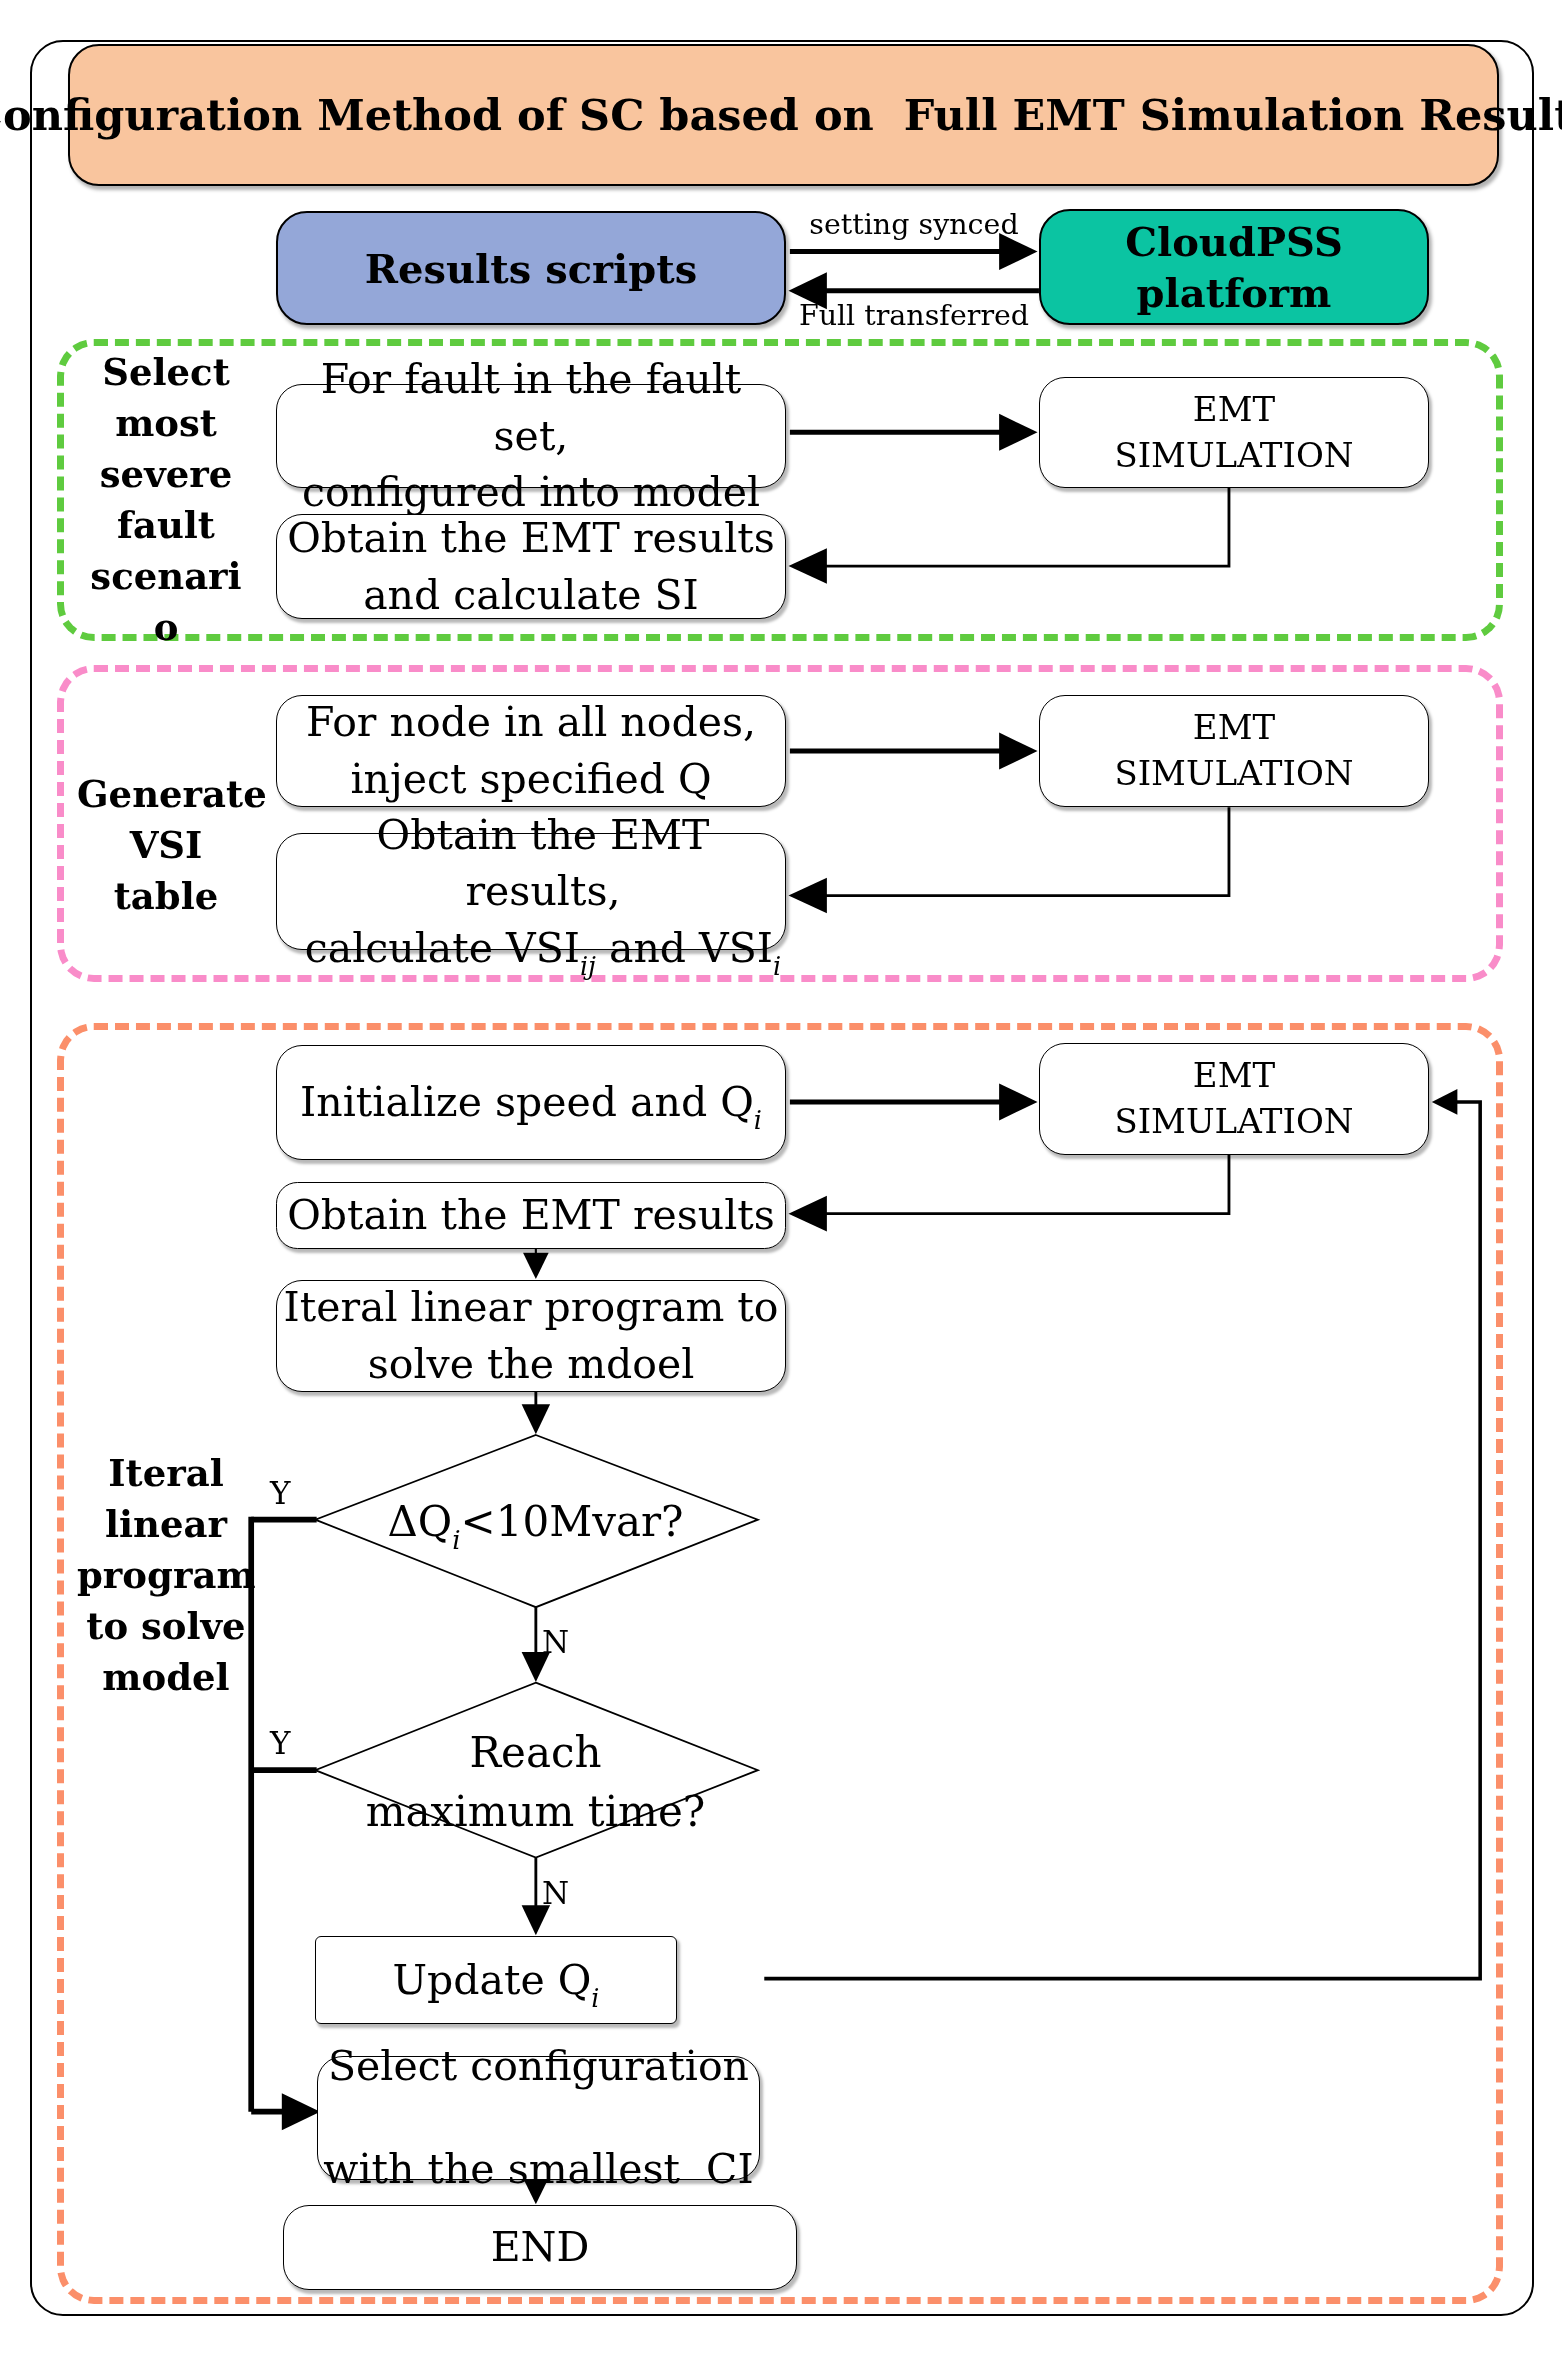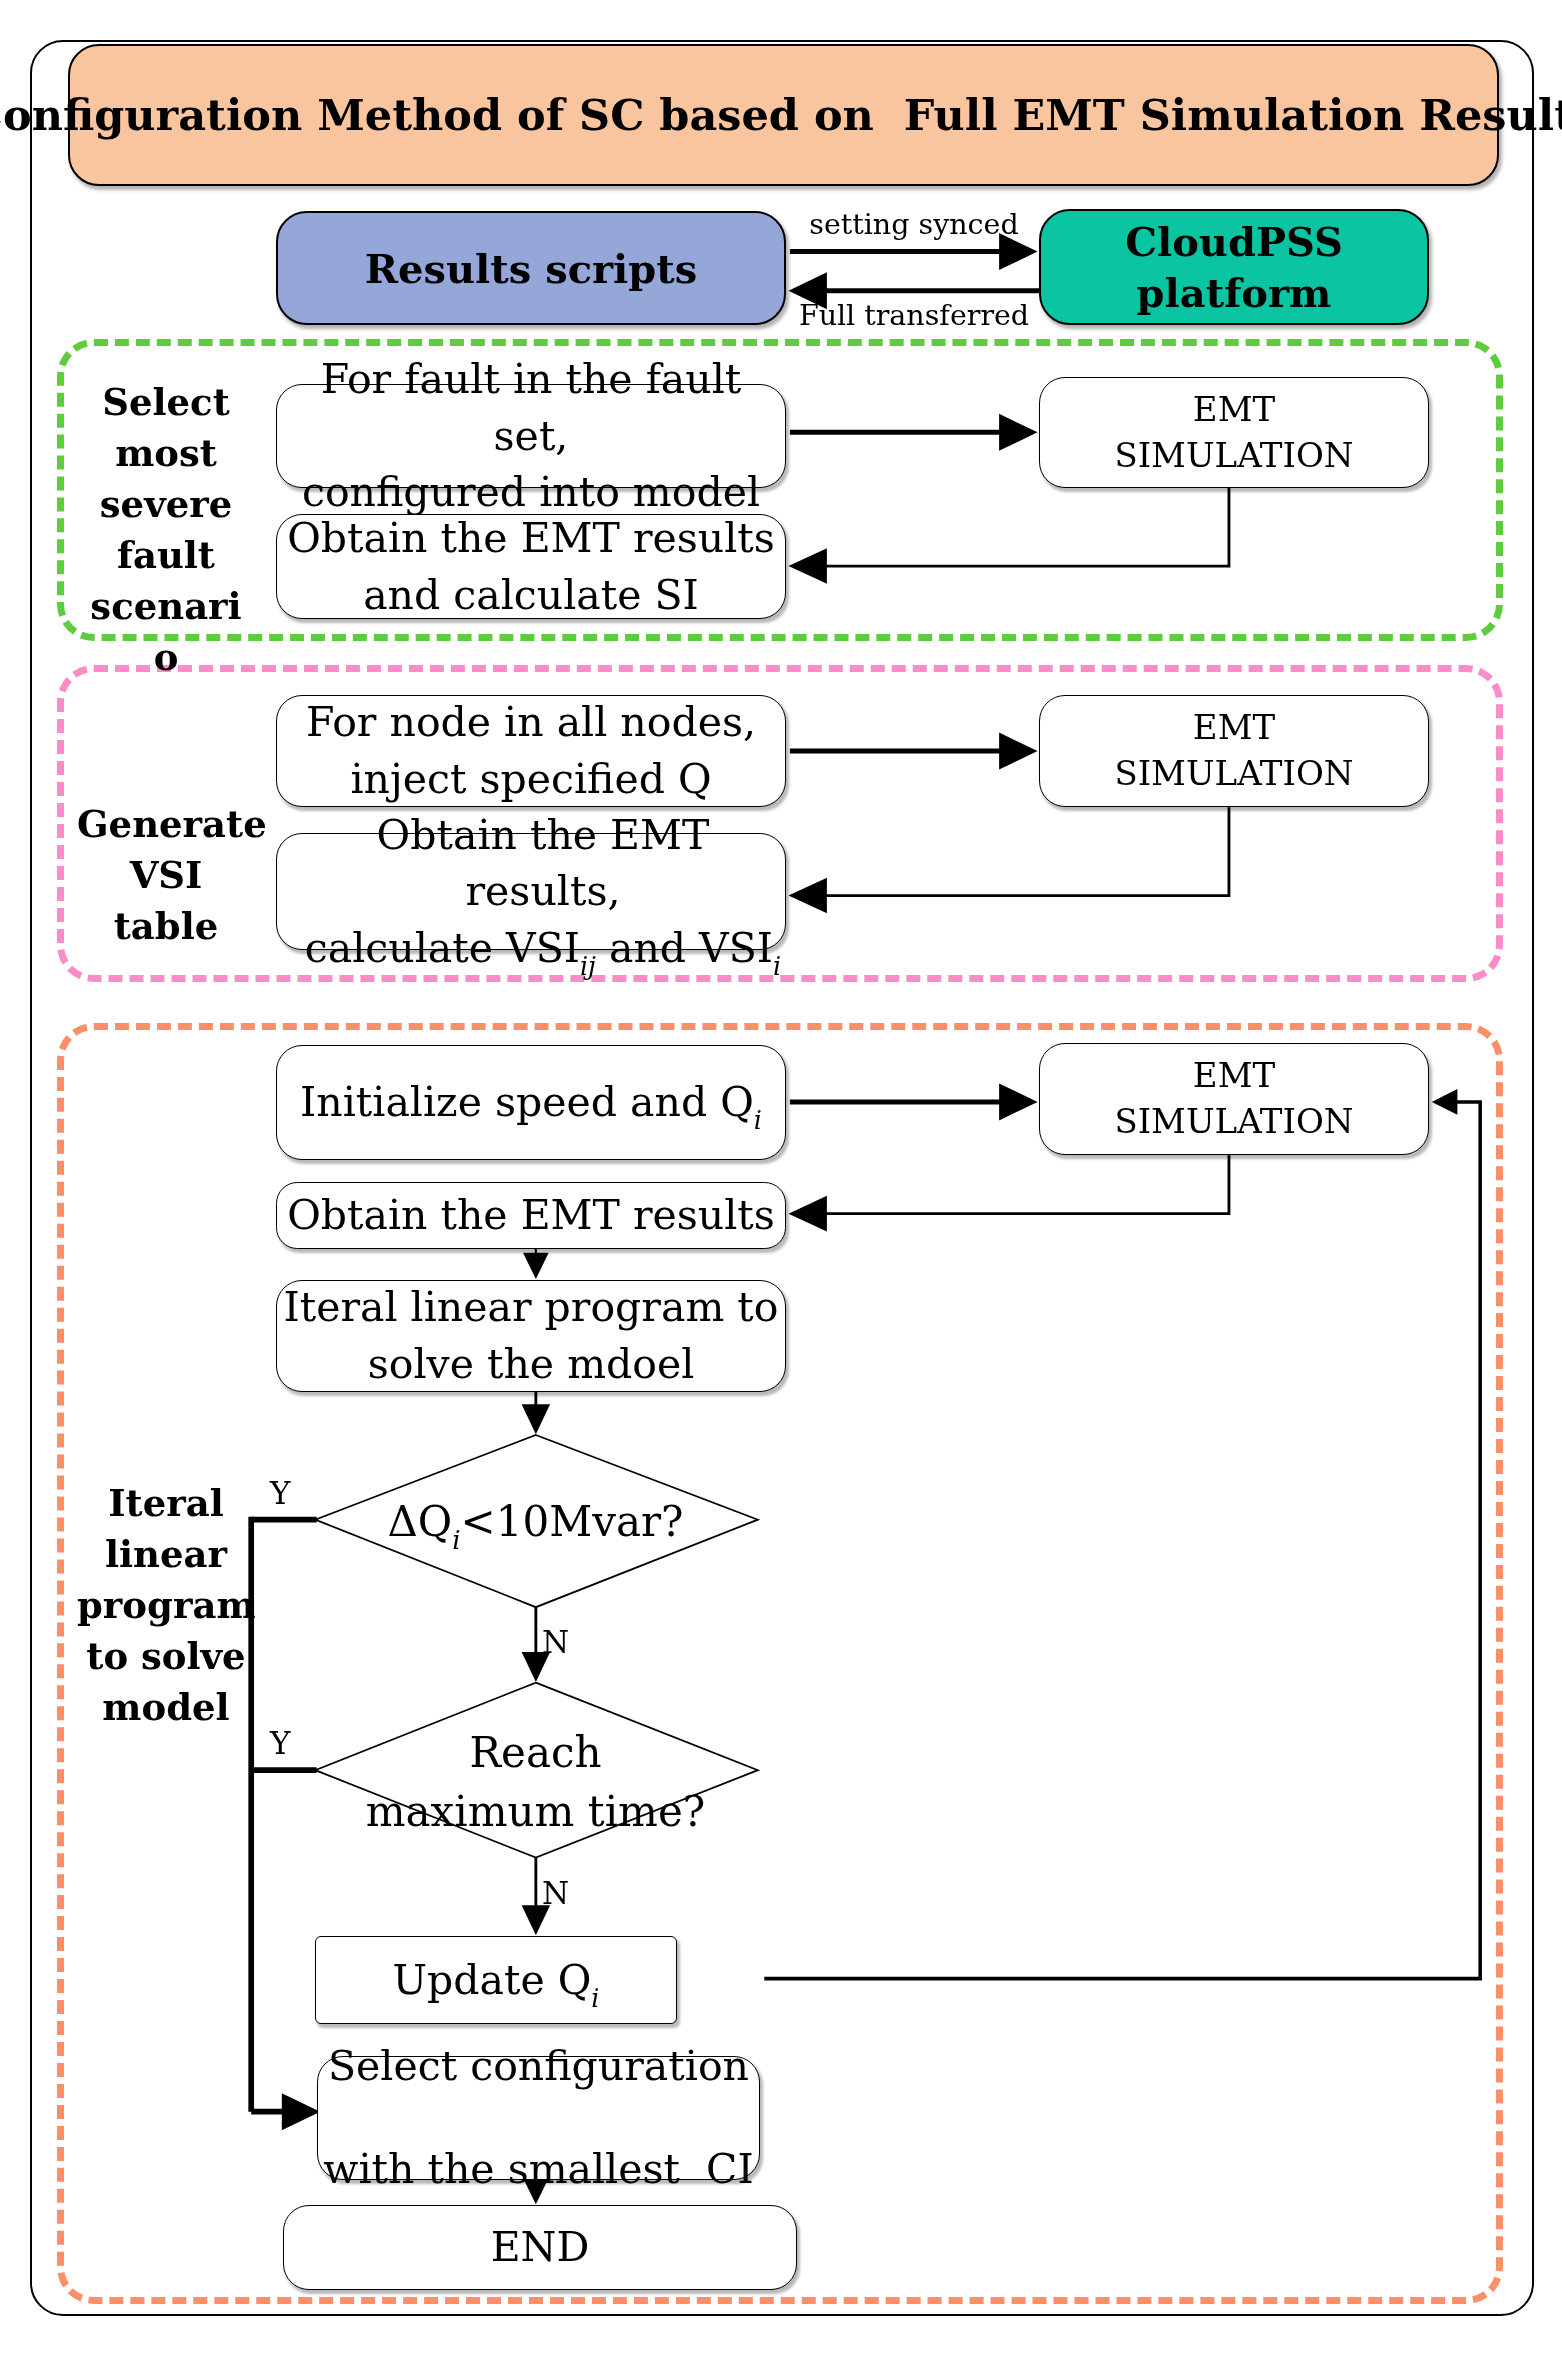--- a/index.html
+++ b/index.html
@@ -20,21 +20,21 @@
   .cloudpss-box{left:1039px;top:209px;width:390px;height:116px;background:var(--cloudpss-bg,#0BC4A2);
     font-size:40px;font-weight:bold;line-height:1.28;}
   .flow-text{font-size:41px;line-height:1.38;}
   .emt{font-size:34px;line-height:1.35;}
   .lbl{position:absolute;z-index:2;text-align:center;font-size:28.5px;}
   .section{position:absolute;z-index:0;border-radius:37px;box-sizing:border-box;}
   .sec-green{left:57px;top:339px;width:1446px;height:302px;border:7.8px dashed var(--select-border,#5FCB3F);}
   .sec-pink{left:57px;top:665px;width:1446px;height:317px;border:7.8px dashed var(--vsi-border,#F98CC9);}
   .sec-orange{left:57px;top:1023px;width:1446px;height:1281px;border:7.8px dashed var(--iteral-border,#FB8F6A);}
   .sec-label{position:absolute;z-index:2;width:178px;text-align:center;
-    font-weight:bold;font-size:37px;line-height:1.38;margin-top:30px;}
+    font-weight:bold;font-size:37px;line-height:1.38;}
   .sec-label span{display:block;}
   .dtext{position:absolute;z-index:2;text-align:center;font-size:42px;line-height:1.4;}
   .yn{position:absolute;z-index:2;font-size:31px;}
   sub{font-size:0.62em;font-style:italic;line-height:0;position:relative;top:0.15em;}
   .pre{white-space:pre;}
   .blk{display:block;}
 </style>
 </head>
 <body>
 

